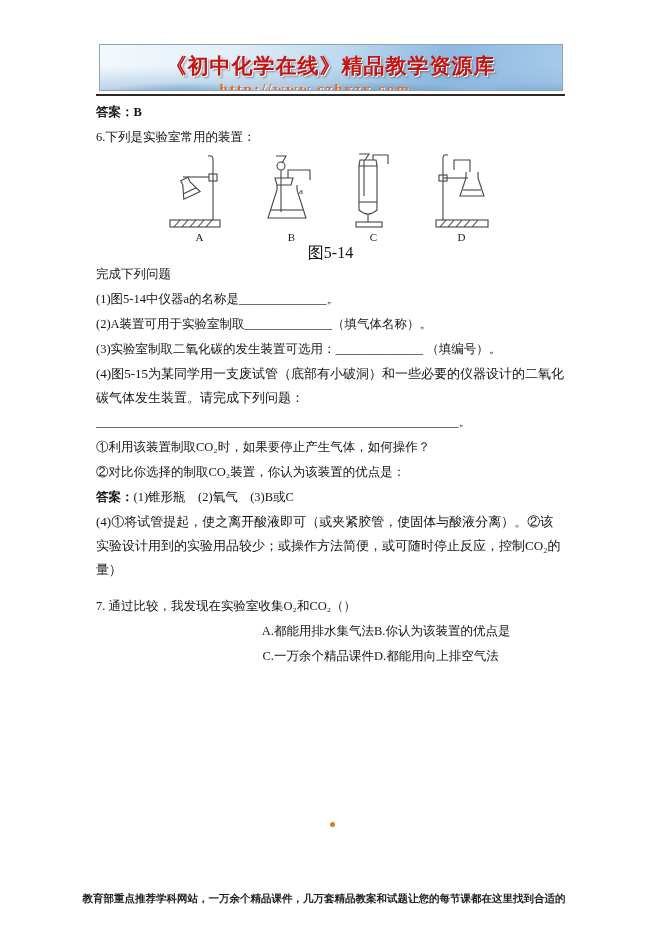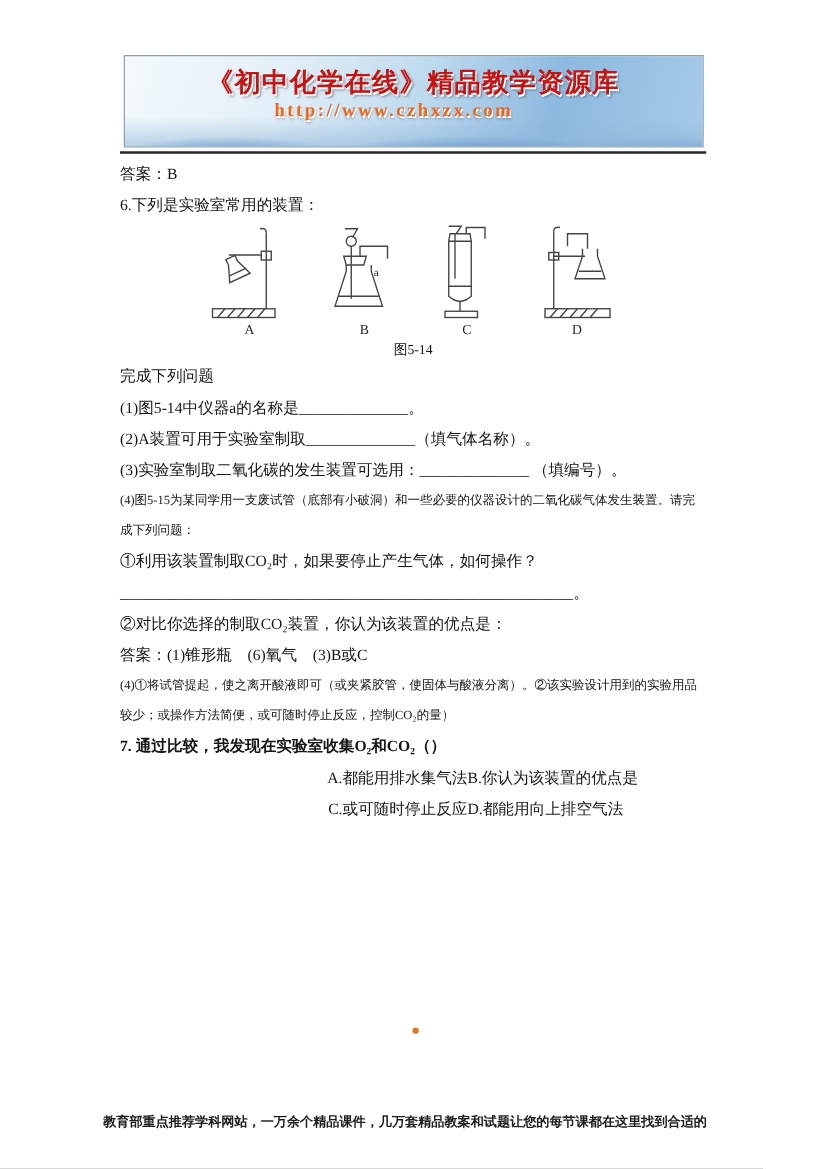--- a/index.html
+++ b/index.html
@@ -13,21 +13,21 @@
     font-family: "Liberation Serif", "DejaVu Serif", serif;
     color: #141414;
     overflow: hidden;
   }
   .content { padding: 44px 96px 0 96px; }
 
   
   .banner {
     position: relative;
     width: 464px;
-    height: 74px;
+    height: 47px;
     margin: 0 auto;
     border: 1px solid #8fa3b5;
     overflow: hidden;
     text-align: center;
     background:
       linear-gradient(105deg, #f4f9fc 0%, #e2eff8 28%, #bcd9ee 52%, #8db9e0 74%, #a7cbe9 100%);
   }
   .banner-art {
     position: absolute; left: 0; right: 0; bottom: 0; height: 24px;
     background:
@@ -54,36 +54,36 @@
     font-weight: bold;
     letter-spacing: 2px;
     color: #e8681f;
     text-shadow: 1px 1px 0 #ffffff, 1px 2px 2px rgba(60,30,0,.4);
     text-align: left;
   }
   .top-rule { border-top: 2px solid #2a2a2a; margin-top: 3px; }
 
   
   .t    { font-size: 12.5px; line-height: 25px; }
-  .para { font-size: 10px; line-height: 24px; }
-  .bold { font-weight: normal; }
+  .para { font-size: 13px; line-height: 24px; }
+  .bold { font-weight: bold; }
   .mt4  { margin-top: 4px; }
-  .mt8  { margin-top: 0; font-weight: bold; }
+  .mt8  { margin-top: 12px; }
 
   
   .fig-row {
     display: flex;
     justify-content: center;
     align-items: flex-end;
     gap: 34px;
     margin-top: 2px;
   }
   .fig-item { text-align: center; }
   .fig-label { font-size: 11px; line-height: 14px; color: #222; }
-  .fig-caption { text-align: center; font-size: 11px; line-height: 18px; }
+  .fig-caption { text-align: center; font-size: 16px; line-height: 18px; }
   .fig15-wrap { text-align: center; margin-top: 2px; }
   svg.apparatus { display: block; margin: 0 auto; }
 
   
   .opt-row { font-size: 12.5px; line-height: 25px; }
   .opt-col1 { display: inline-block; width: 278px; text-align: right; }
 
   
   .stray-dot {
     position: absolute; left: 330px; top: 822px;
@@ -199,34 +199,34 @@
     </div>
     <div class="fig-caption">图5-14</div>
 
     <div class="t">完成下列问题</div>
     <div class="t">(1)图5-14中仪器a的名称是______________。</div>
     <div class="t">(2)A装置可用于实验室制取______________（填气体名称）。</div>
     <div class="t">(3)实验室制取二氧化碳的发生装置可选用：______________ （填编号）。</div>
 
 
     <div class="para">(4)图5-15为某同学用一支废试管（底部有小破洞）和一些必要的仪器设计的二氧化碳气体发生装置。请完成下列问题：</div>
+    <div class="t">__________________________________________________________。</div>
     <div class="t">①利用该装置制取CO₂时，如果要停止产生气体，如何操作？</div>
-    <div class="t">__________________________________________________________。</div>
     <div class="t">②对比你选择的制取CO₂装置，你认为该装置的优点是：</div>
 
 
-    <div class="t"><span class="bold">答案：</span><span>(1)锥形瓶　(6)氧气　(3)B或C</span></div>
+    <div class="t"><span class="bold">答案：</span><span>(1)锥形瓶　(2)氧气　(3)B或C</span></div>
     <div class="para">(4)①将试管提起，使之离开酸液即可（或夹紧胶管，使固体与酸液分离）。②该实验设计用到的实验用品较少；或操作方法简便，或可随时停止反应，控制CO₂的量）</div>
 
     <div class="t mt8">7. 通过比较，我发现在实验室收集O₂和CO₂（）</div>
     <div class="opt-row">
       <span class="opt-col1">A.都能用排水集气法</span><span>B.你认为该装置的优点是</span>
     </div>
     <div class="opt-row">
-      <span class="opt-col1">C.或可随时停止反应</span><span>D.都能用向上排空气法</span>
+      <span class="opt-col1">C.一万余个精品课件</span><span>D.都能用向上排空气法</span>
     </div>
 
   </div>
 
   <div class="stray-dot"></div>
 
   <div class="footer">
     <div>教育部重点推荐学科网站，一万余个精品课件，几万套精品教案和试题让您的每节课都在这里找到合适的</div>
   </div>
 </div>

